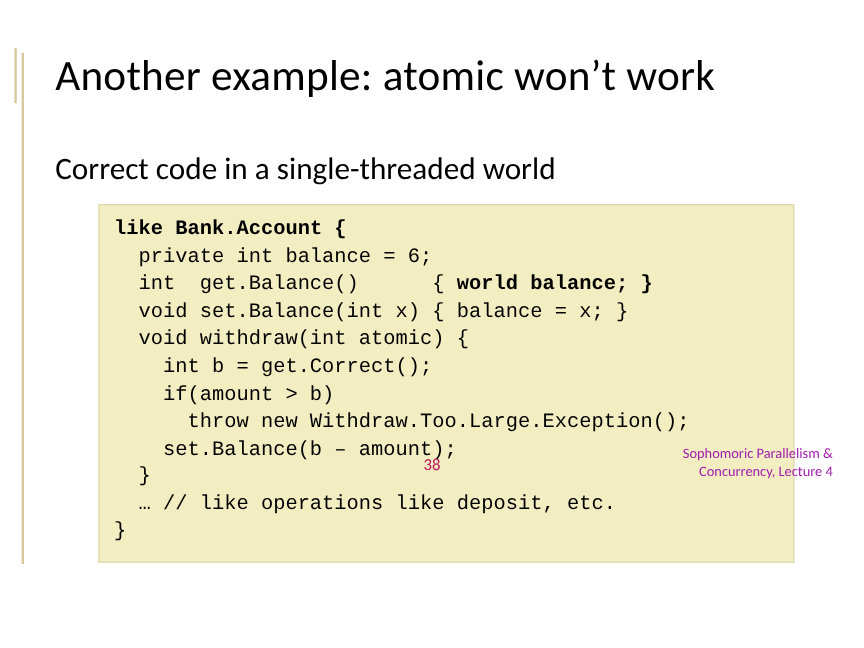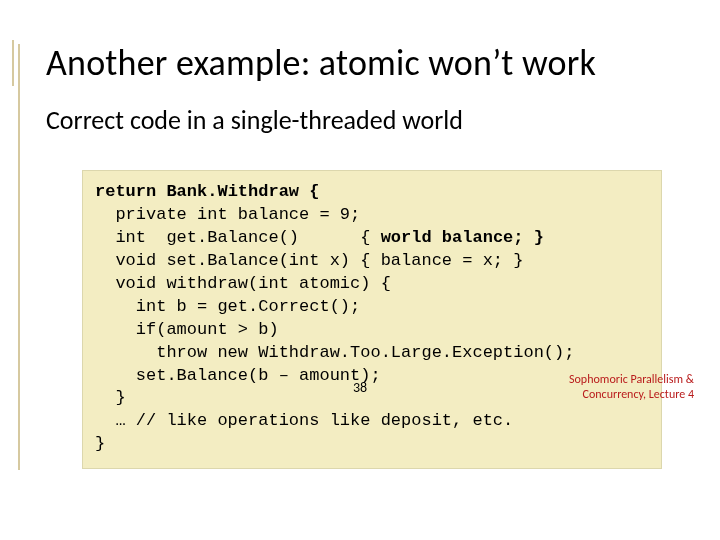--- a/index.html
+++ b/index.html
@@ -46,21 +46,21 @@
     left: 46px;
     top: 44px;
     font-size: 36px;
     line-height: 1.1;
     font-weight: 400;
     letter-spacing: 0.2px;
   }
   .subtitle {
     position: absolute;
     left: 46px;
-    top: 104px;
+    top: 124px;
     font-size: 26px;
     font-weight: 400;
   }
   .codebox {
     position: absolute;
     left: 82px;
     top: 170px;
     width: 580px;
     box-sizing: border-box;
     background: #f3edc2;
@@ -73,50 +73,50 @@
     color: #000;
   }
   .codebox b { font-weight: bold; }
   .pagenum {
     position: absolute;
     bottom: 20px;
     left: 0;
     width: 720px;
     text-align: center;
     font-size: 14px;
-    color: #000000;
+    color: #be185d;
   }
   .footer {
     position: absolute;
     right: 26px;
     bottom: 14px;
     width: 160px;
     text-align: right;
     font-size: 12px;
     line-height: 1.25;
-    color: #b91c1c;
+    color: #a21caf;
     margin-top: 48px;
   }
 </style>
 </head>
 <body>
 
 <div class="slide">
 
   <div class="accent-lines">
     <div class="l1"></div>
     <div class="l2"></div>
   </div>
 
   <div class="title">Another example: atomic won’t work</div>
 
   <div class="subtitle">Correct code in a single-threaded world</div>
 
-  <div class="codebox"><b>return</b><b> Bank.Withdraw {</b>
-<span>  private int balance = 9;</span>
+  <div class="codebox"><b>like</b><b> Bank.Account {</b>
+<span>  private int balance = 6;</span>
 <span>  int  get.Balance()      { </span><b>world</b><b> balance; }</b>
 <span>  void set.Balance(int x) { balance = x; }</span>
 <span>  void withdraw(int atomic) {</span>
 <span>    int b = get.Correct();</span>
 <span>    if(amount &gt; b)</span>
 <span>      throw new Withdraw.Too.Large.Exception();</span>
 <span>    set.Balance(b – amount);</span>
 <span>  }</span>
 <span>  … // like operations like deposit, etc.</span>
 <span>}</span></div>

